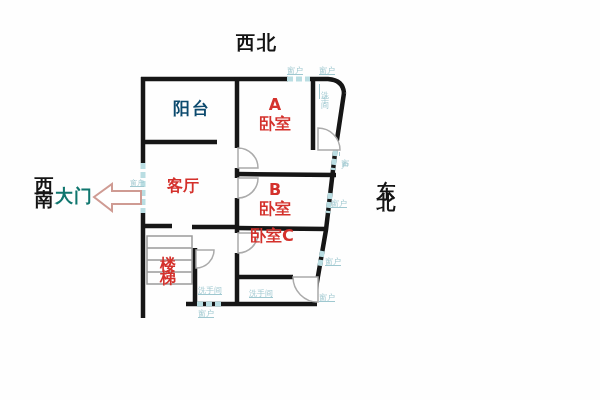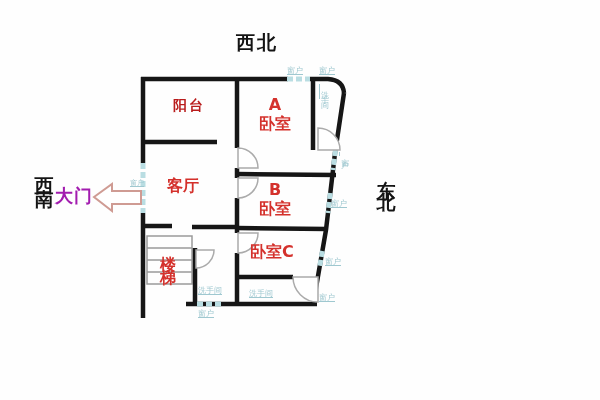--- a/index.html
+++ b/index.html
@@ -6,22 +6,22 @@
   #canvas{
     position:relative;width:600px;height:400px;background:#fefefe;overflow:hidden;
     font-family:"DejaVu Sans","Liberation Sans",sans-serif;
   }
   #plan-svg{position:absolute;left:0;top:0;}
   .lbl{position:absolute;white-space:nowrap;}
   .compass{font-size:19px;font-weight:bold;color:#141414;letter-spacing:2px;}
   .compass.vert{writing-mode:vertical-rl;text-orientation:upright;letter-spacing:11px;}
   .room{color:#d4312c;font-weight:bold;font-size:16px;text-align:right;}
   .room.block{width:46px;text-align:center;line-height:19px;white-space:normal;}
-  .balcony{color:#b91c1c;font-weight:bold;font-size:14px;letter-spacing:2px;}
-  .door-label{color:#a21caf;font-weight:bold;font-size:18px;letter-spacing:1px;}
+  .balcony{color:#0c4a6e;font-weight:bold;font-size:17px;letter-spacing:2px;}
+  .door-label{color:#0f766e;font-weight:bold;font-size:18px;letter-spacing:1px;}
   .stairs-label{color:#d4312c;font-weight:bold;font-size:16px;
     writing-mode:vertical-rl;text-orientation:upright;letter-spacing:13px;}
   .fixture{color:#9fc8d0;font-size:8px;text-decoration:underline;}
   .fixture.vert{writing-mode:vertical-rl;text-orientation:upright;letter-spacing:5px;}
   .fixture.tiny{font-size:7px;}
   .wall{stroke:#161616;stroke-width:4.5;fill:none;stroke-linecap:butt;}
   .window-line{stroke:#b9dde2;stroke-width:5;fill:none;stroke-dasharray:6 3;}
   .door-arc{fill:#ffffff;stroke:#ababab;stroke-width:1.5;}
   .stairs-line{stroke:#9a9a9a;stroke-width:1.5;fill:none;}
   .arrow{fill:#ffffff;stroke:#cf9b93;stroke-width:2;}
@@ -98,21 +98,21 @@
     <div>卧室</div>
   </div>
 
   <div class="lbl room" style="left:167px;top:176px;">客厅</div>
 
   <div class="lbl room block" style="left:252px;top:180px;">
     <div>B</div>
     <div>卧室</div>
   </div>
 
-  <div class="lbl room" style="left:250px;top:242px;">卧室C</div>
+  <div class="lbl room" style="left:250px;top:226px;">卧室C</div>
 
   <div class="lbl stairs-label" style="left:157px;top:243px;">楼梯</div>
 
   <div class="lbl fixture vert" style="left:318px;top:84px;">洗手间</div>
   <div class="lbl fixture" style="left:198px;top:285px;">洗手间</div>
   <div class="lbl fixture" style="left:249px;top:288px;">洗手间</div>
 
   <div class="lbl fixture" style="left:287px;top:65px;">窗户</div>
   <div class="lbl fixture" style="left:319px;top:65px;">窗户</div>
   <div class="lbl fixture vert" style="left:338px;top:152px;letter-spacing:2px;">窗户</div>

